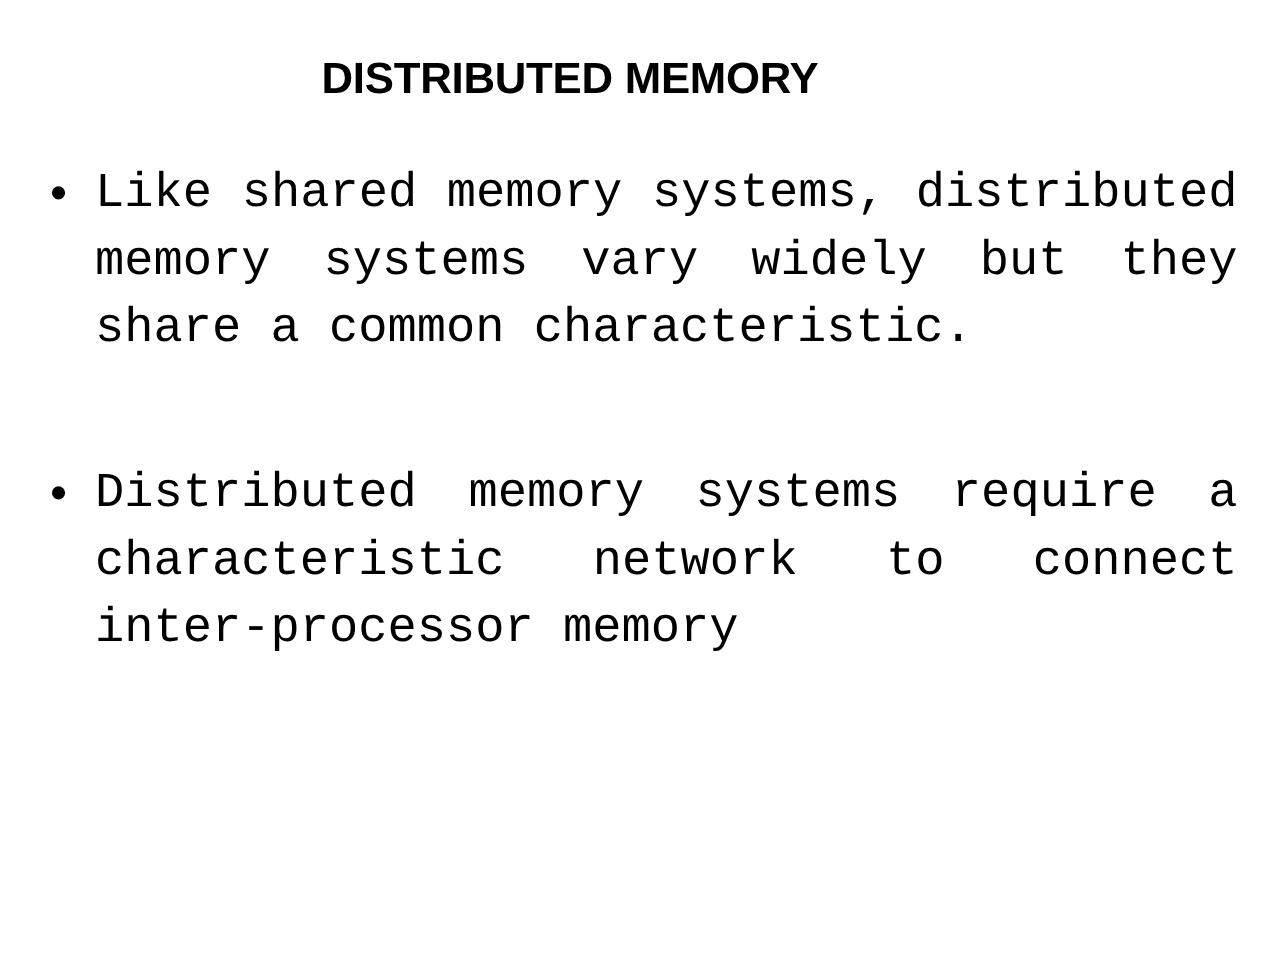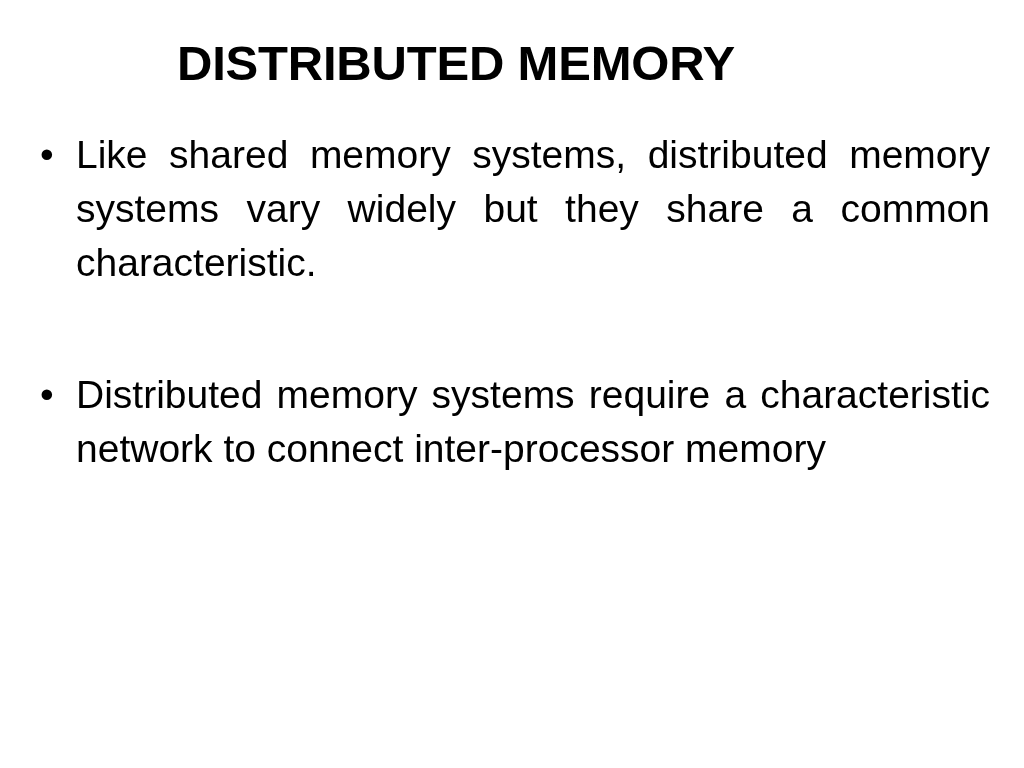--- a/index.html
+++ b/index.html
@@ -21,21 +21,21 @@
     height: 768px;
     background: #ffffff;
   }
 
   .slide-title {
     position: absolute;
     left: 0;
     top: 32px;
     width: 912px;
     text-align: center;
-    font-size: 49px;
+    font-size: 35px;
     font-weight: bold;
     line-height: 62px;
     letter-spacing: -0.2px;
     color: #000000;
     white-space: nowrap;
   }
 
   .body-block {
     position: absolute;
     left: 30px;
@@ -60,20 +60,21 @@
     left: 10px;
     top: 0;
     width: 20px;
     font-size: 39px;
     line-height: 54px;
     text-align: left;
   }
 
   .bullet-para .para-text {
     display: block;
+    font-family: Liberation Mono, monospace;
   }
 
   
 
   .para-gap {
     height: 78px;
   }
 </style>
 </head>
 <body>

